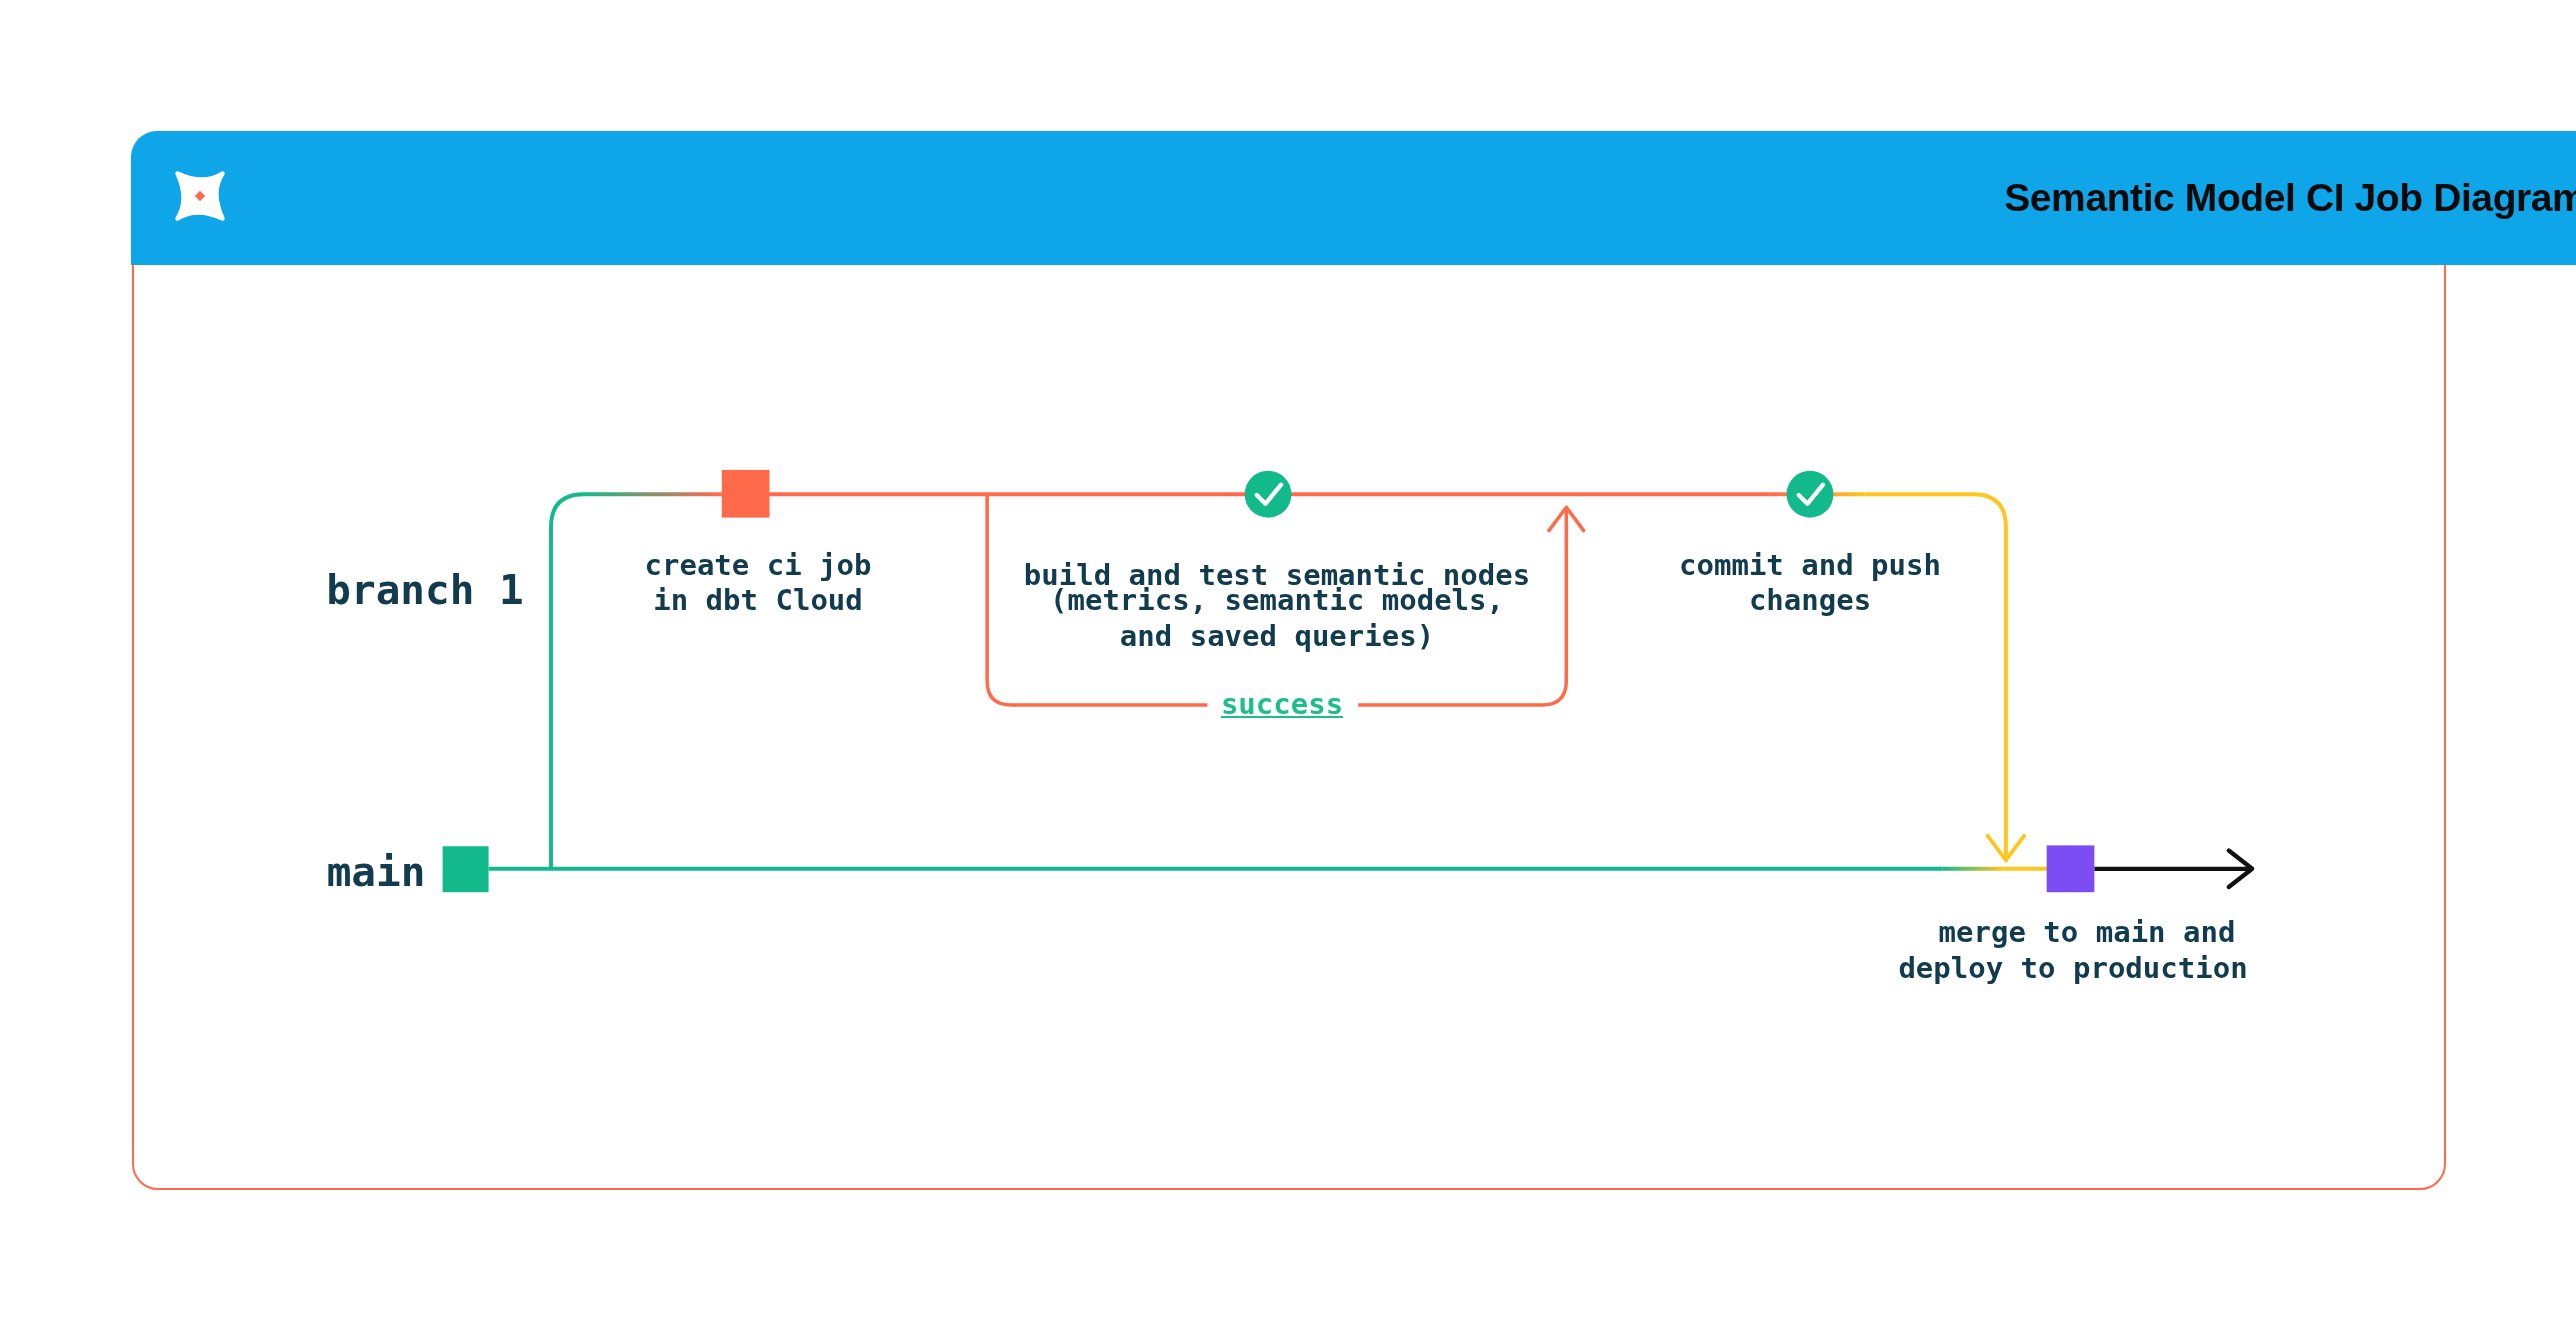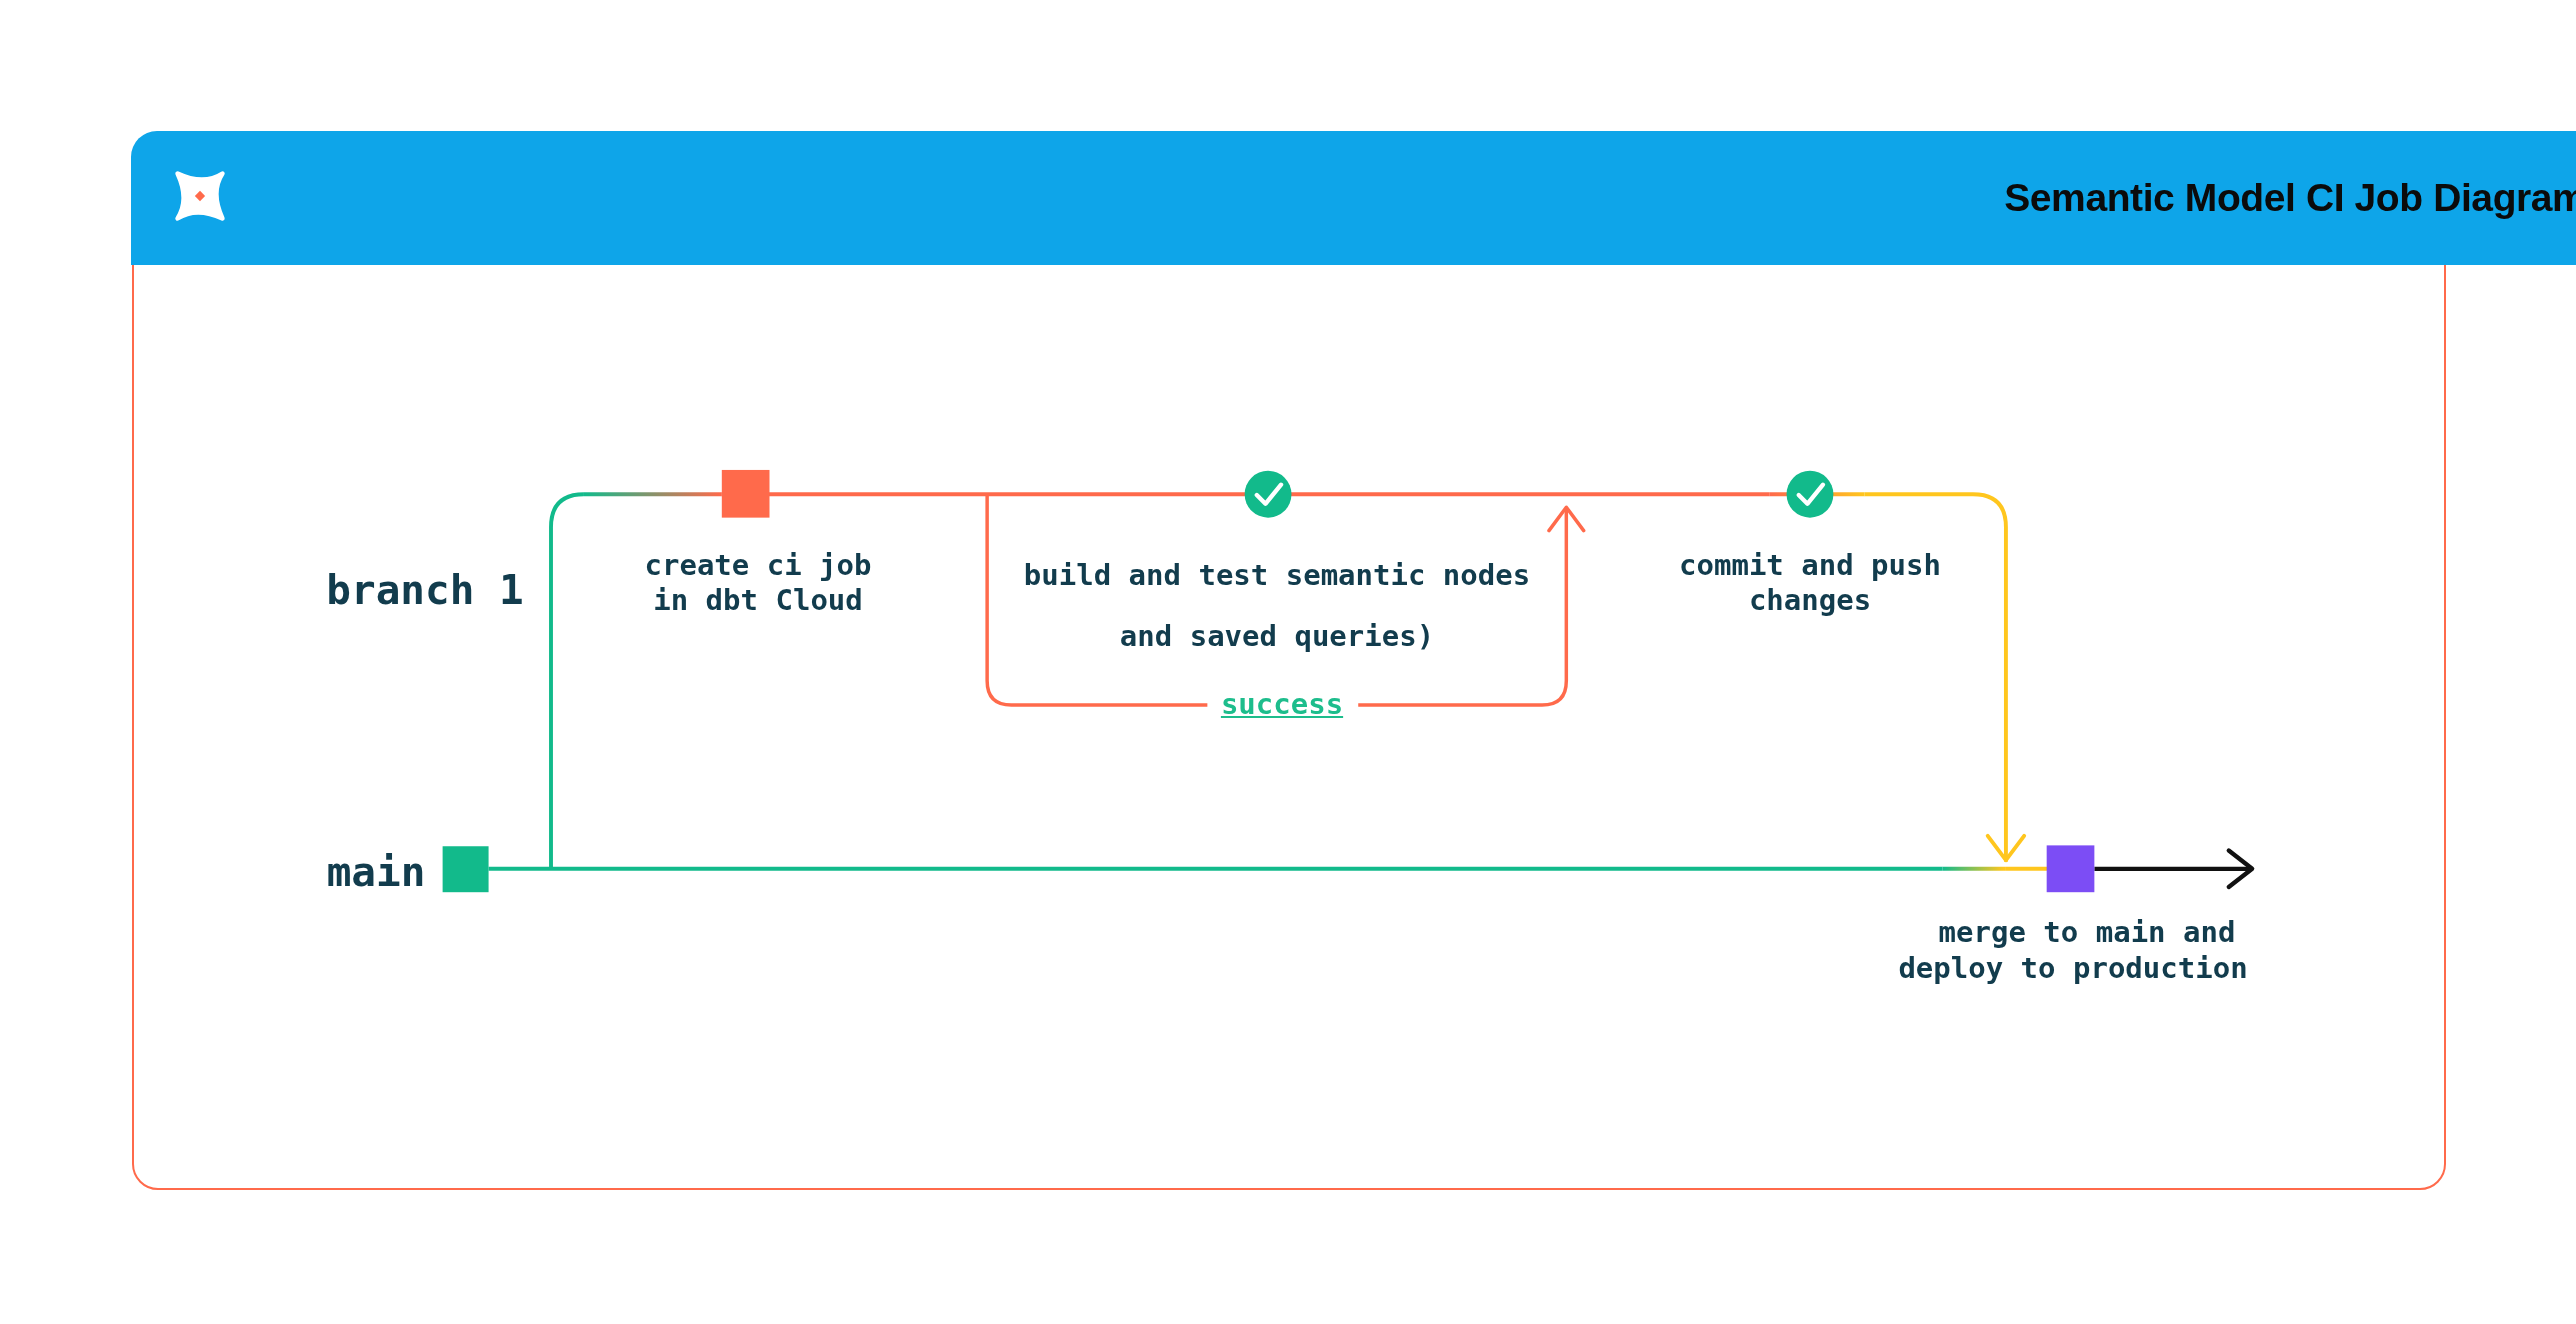--- a/index.html
+++ b/index.html
@@ -121,20 +121,21 @@
     <path d="M2074 571 L2084 581 L2102 559" fill="none" stroke="#ffffff" stroke-width="5" stroke-linecap="round" stroke-linejoin="round"></path>
   </svg>
 
   <div class="mono-label lane-label" style="left:425px;top:566px;margin-top:24px;">branch 1</div>
   <div class="mono-label lane-label" style="left:376px;top:872px;">main</div>
 
   <div class="mono-label node-line" style="left:758px;top:565px;">create ci job</div>
   <div class="mono-label node-line" style="left:758px;top:600px;">in dbt Cloud</div>
 
   <div class="mono-label node-line" style="left:1277px;top:565px;margin-top:10px;">build and test semantic nodes</div>
+  <div class="mono-label node-line" style="left:1277px;top:600px;">(metrics, semantic models,</div>
   <div class="mono-label node-line" style="left:1277px;top:636px;text-align:right;">and saved queries)</div>
 
   <div class="mono-label success-label" style="left:1282px;top:704px;">success</div>
 
   <div class="mono-label node-line" style="left:1810px;top:565px;">commit and push</div>
   <div class="mono-label node-line" style="left:1810px;top:600px;">changes</div>
 
   <div class="mono-label node-line" style="left:2073px;top:932px;padding-left:28px;">merge to main and</div>
   <div class="mono-label node-line" style="left:2073px;top:968px;">deploy to production</div>
 

